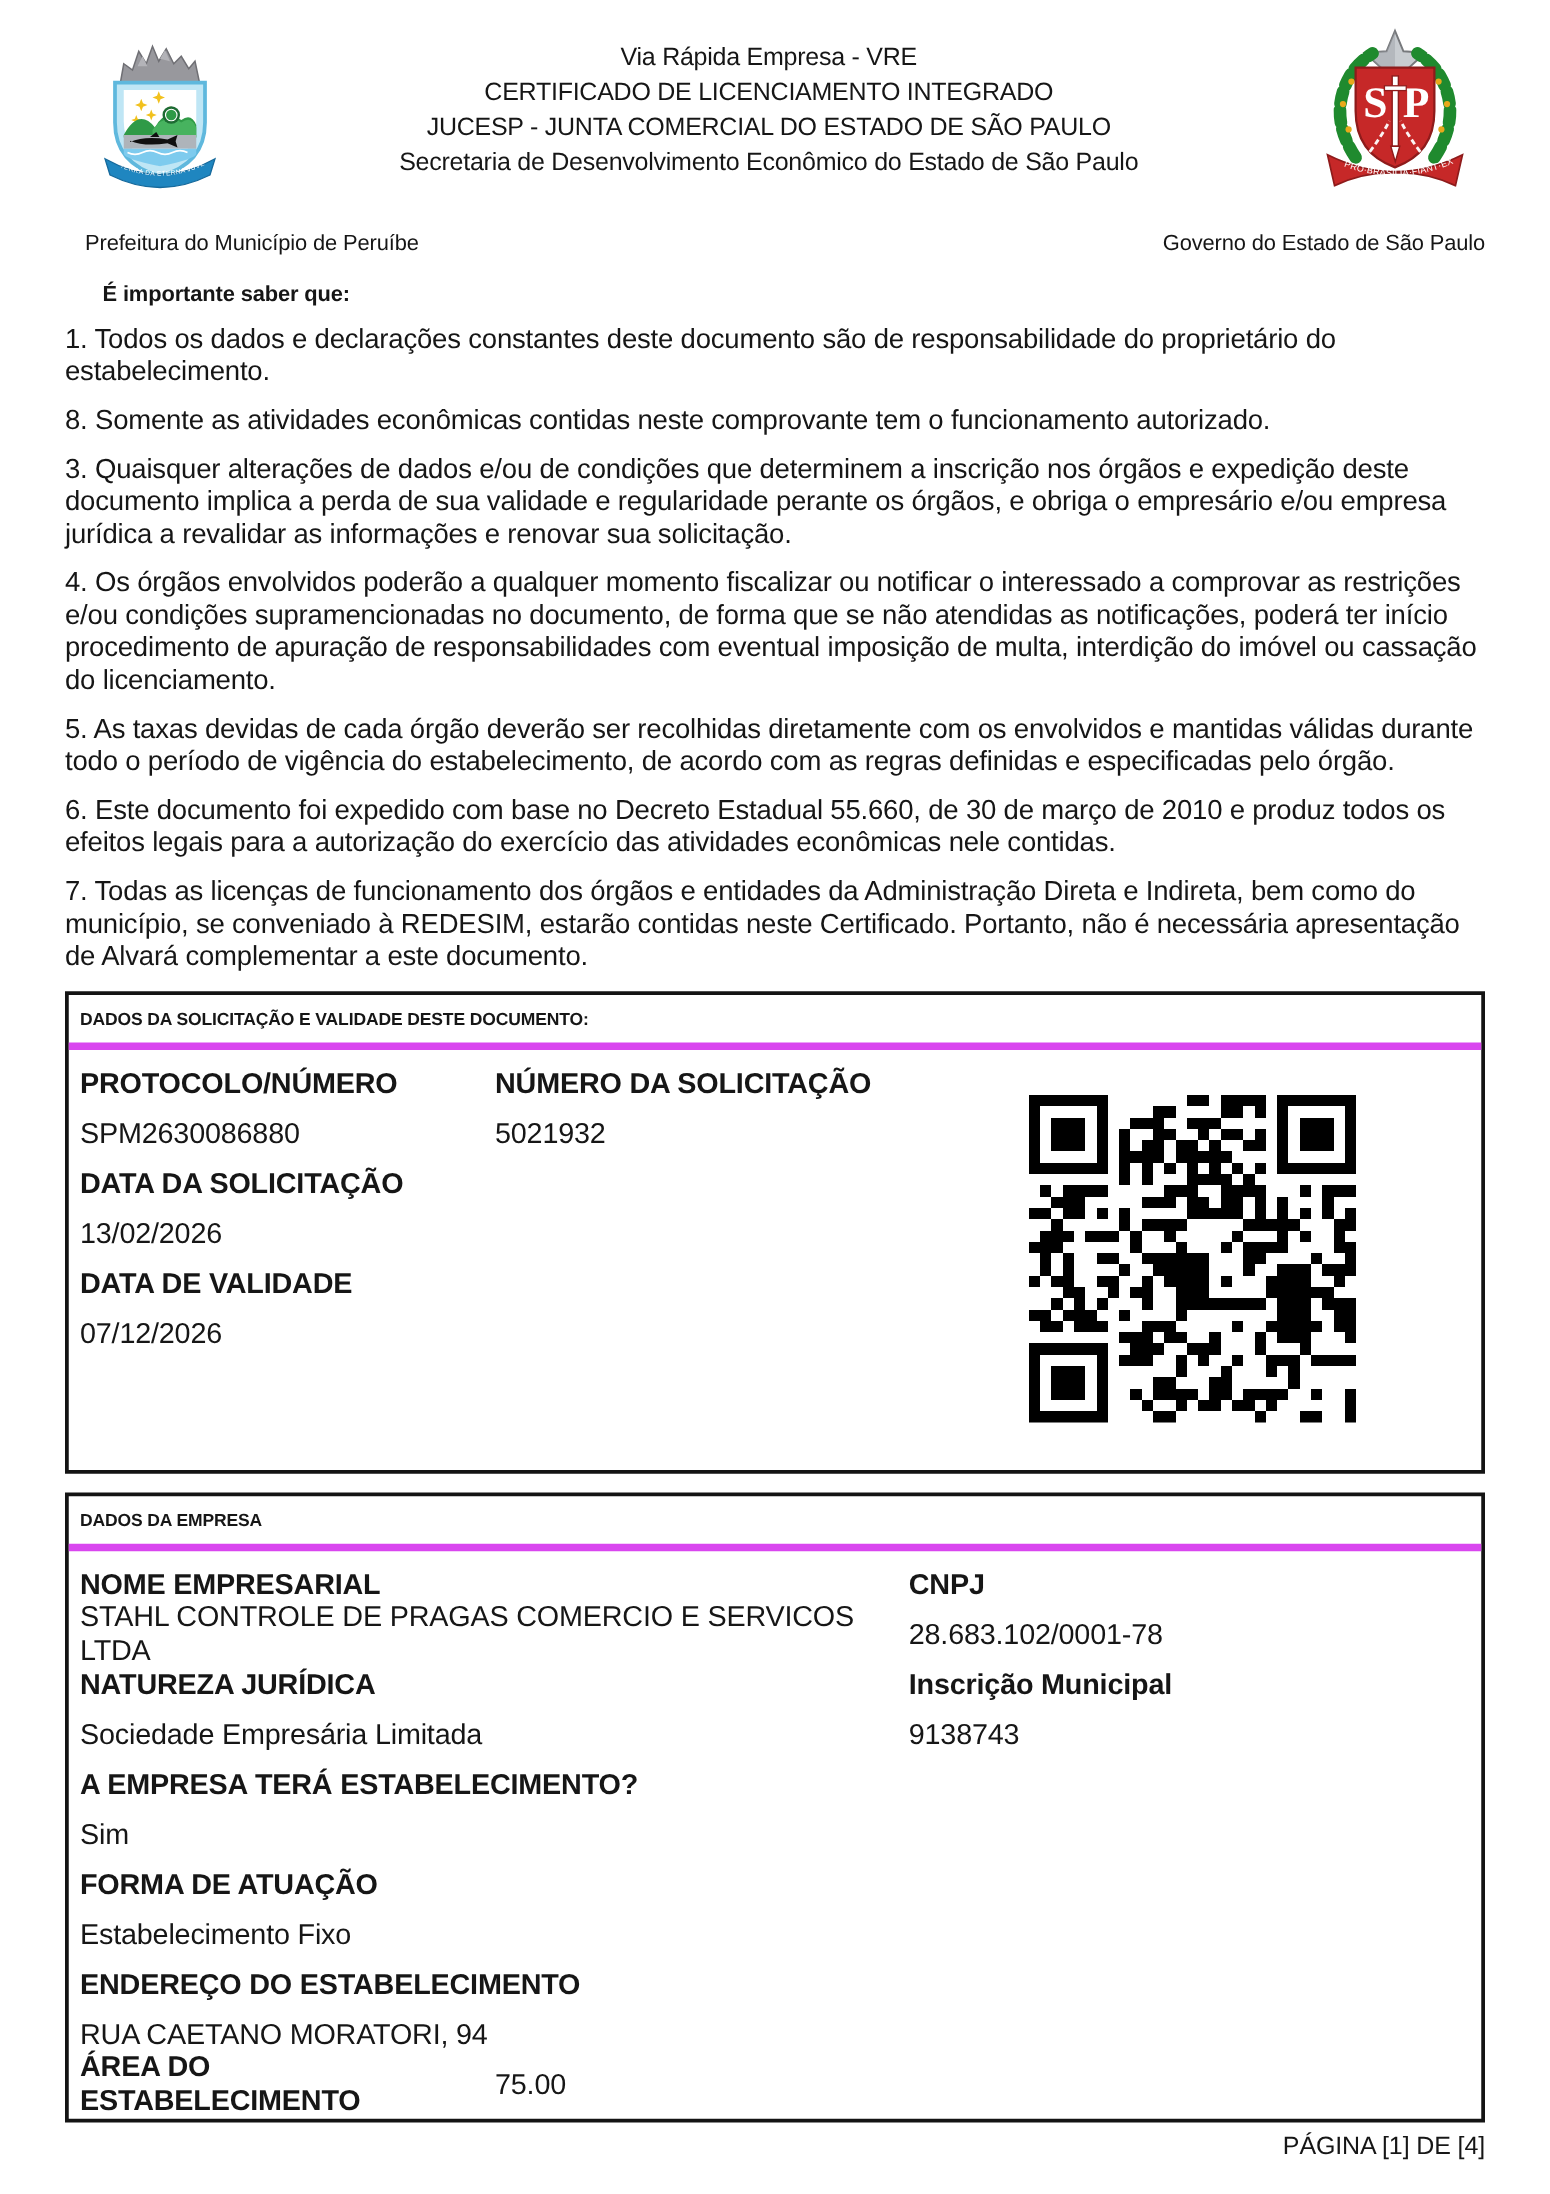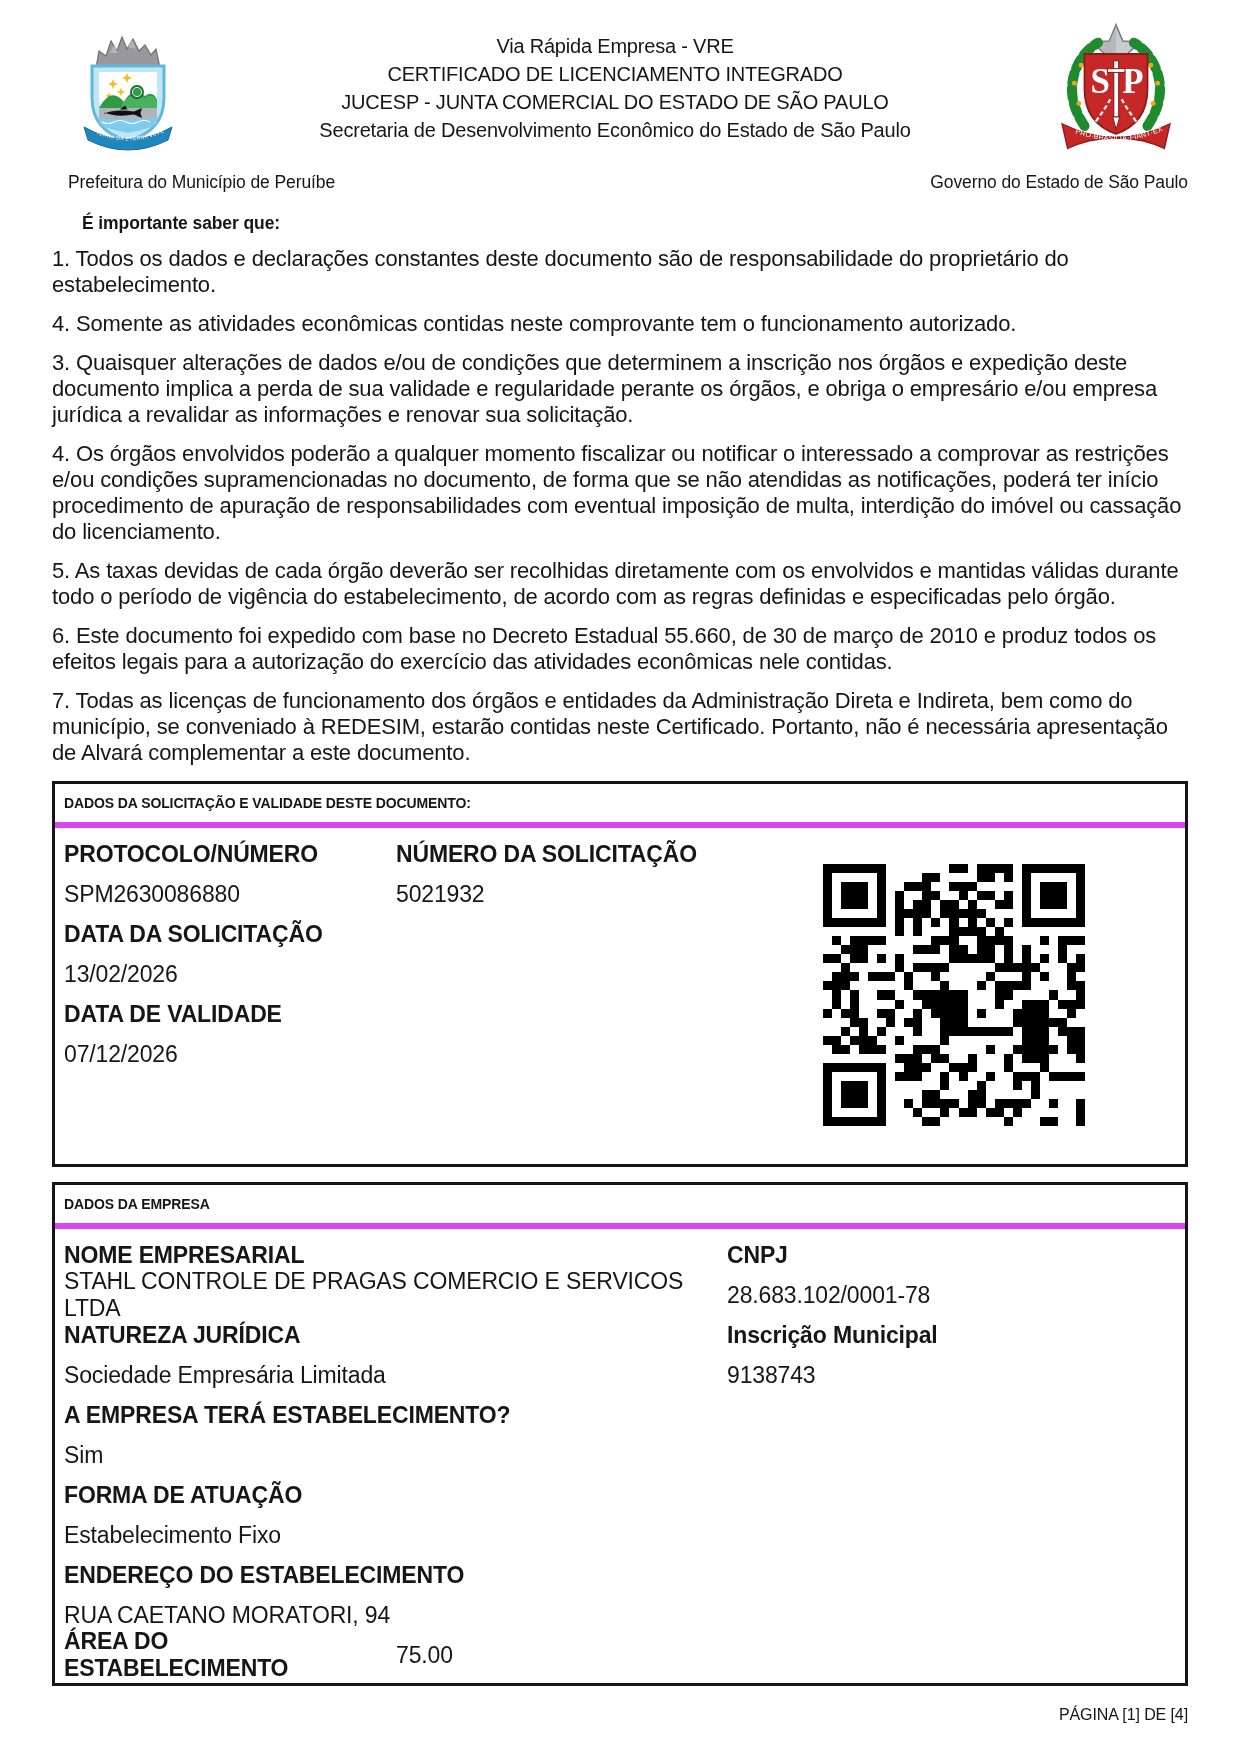--- a/index.html
+++ b/index.html
@@ -12,41 +12,41 @@
   .page { position:relative; width:1240px; height:1755px; padding:16px 52px 0 52px; overflow:hidden; background:#fff; }
 
   
   .hdr { display:flex; align-items:flex-start; }
   .hdr-left  { width:150px; padding-top:12px; padding-left:14px; }
   .hdr-right { width:160px; display:flex; justify-content:flex-end; padding-top:2px; }
   .hdr-center{ flex:1; text-align:center; padding-top:16px; }
   .hdr-center div { line-height:28px; font-size:20px; letter-spacing:-0.2px; }
   .t-bold { font-weight:400; }
 
-  .entities { display:flex; justify-content:space-between; margin-top:10px; font-size:17.5px; letter-spacing:-0.1px; }
+  .entities { display:flex; justify-content:space-between; margin-top:22px; font-size:17.5px; letter-spacing:-0.1px; }
   .entities .ent-left { padding-left:16px; }
 
   
   .notice-head { font-weight:700; font-size:17.5px; margin-top:20px; margin-bottom:12px; letter-spacing:-0.1px;margin-left:30px; }
   .notices p { font-size:22px; line-height:26px; margin-bottom:13px; letter-spacing:-0.15px; }
 
   
   .box { border:3px solid #141414; margin-top:15px; }
   .box-title { font-weight:700; font-size:14px; padding:11px 9px; border-bottom:6px solid #d946ef; letter-spacing:-0.1px; }
   .box-content { padding:6px 9px 8px 9px; position:relative; }
   .fline { height:40px; display:flex; align-items:center; font-size:23px; letter-spacing:-0.15px; }
   .flabel { font-weight:700; }
   .grid-sol { display:grid; grid-template-columns:332px 1fr; }
   .grid-emp { display:grid; grid-template-columns:663px 1fr; }
   .grid-area{ display:grid; grid-template-columns:332px 1fr; }
   .sol-content { min-height:336px; }
   .qr-box { position:absolute; top:36px; right:100px; width:262px; height:262px; }
 
   
-  .footer { position:absolute; right:52px; top:1706px; font-size:16px; letter-spacing:-0.1px; }
+  .footer { position:absolute; right:52px; top:1706px; font-size:20px; letter-spacing:-0.1px; }
 
   .logo-svg { display:block; }
 </style>
 </head>
 <body>
 
 <div class="page">
 
   <div class="hdr">
 
@@ -146,21 +146,21 @@
   </div>
 
   <div class="entities">
     <span class="ent-left">Prefeitura do Município de Peruíbe</span>
     <span>Governo do Estado de São Paulo</span>
   </div>
 
   <div class="notice-head">É importante saber que:</div>
   <div class="notices">
     <p>1. Todos os dados e declarações constantes deste documento são de responsabilidade do proprietário do estabelecimento.</p>
-    <p>4. Somente as atividades econômicas contidas neste comprovante tem o funcionamento autorizado.</p>
+    <p>8. Somente as atividades econômicas contidas neste comprovante tem o funcionamento autorizado.</p>
     <p>3. Quaisquer alterações de dados e/ou de condições que determinem a inscrição nos órgãos e expedição deste documento implica a perda de sua validade e regularidade perante os órgãos, e obriga o empresário e/ou empresa jurídica a revalidar as informações e renovar sua solicitação.</p>
     <p>4. Os órgãos envolvidos poderão a qualquer momento fiscalizar ou notificar o interessado a comprovar as restrições e/ou condições supramencionadas no documento, de forma que se não atendidas as notificações, poderá ter início procedimento de apuração de responsabilidades com eventual imposição de multa, interdição do imóvel ou cassação do licenciamento.</p>
     <p>5. As taxas devidas de cada órgão deverão ser recolhidas diretamente com os envolvidos e mantidas válidas durante todo o período de vigência do estabelecimento, de acordo com as regras definidas e especificadas pelo órgão.</p>
     <p>6. Este documento foi expedido com base no Decreto Estadual 55.660, de 30 de março de 2010 e produz todos os efeitos legais para a autorização do exercício das atividades econômicas nele contidas.</p>
     <p>7. Todas as licenças de funcionamento dos órgãos e entidades da Administração Direta e Indireta, bem como do município, se conveniado à REDESIM, estarão contidas neste Certificado. Portanto, não é necessária apresentação de Alvará complementar a este documento.</p>
   </div>
 
   <div class="box">
     <div class="box-title">DADOS DA SOLICITAÇÃO E VALIDADE DESTE DOCUMENTO:</div>
     <div class="box-content sol-content">

